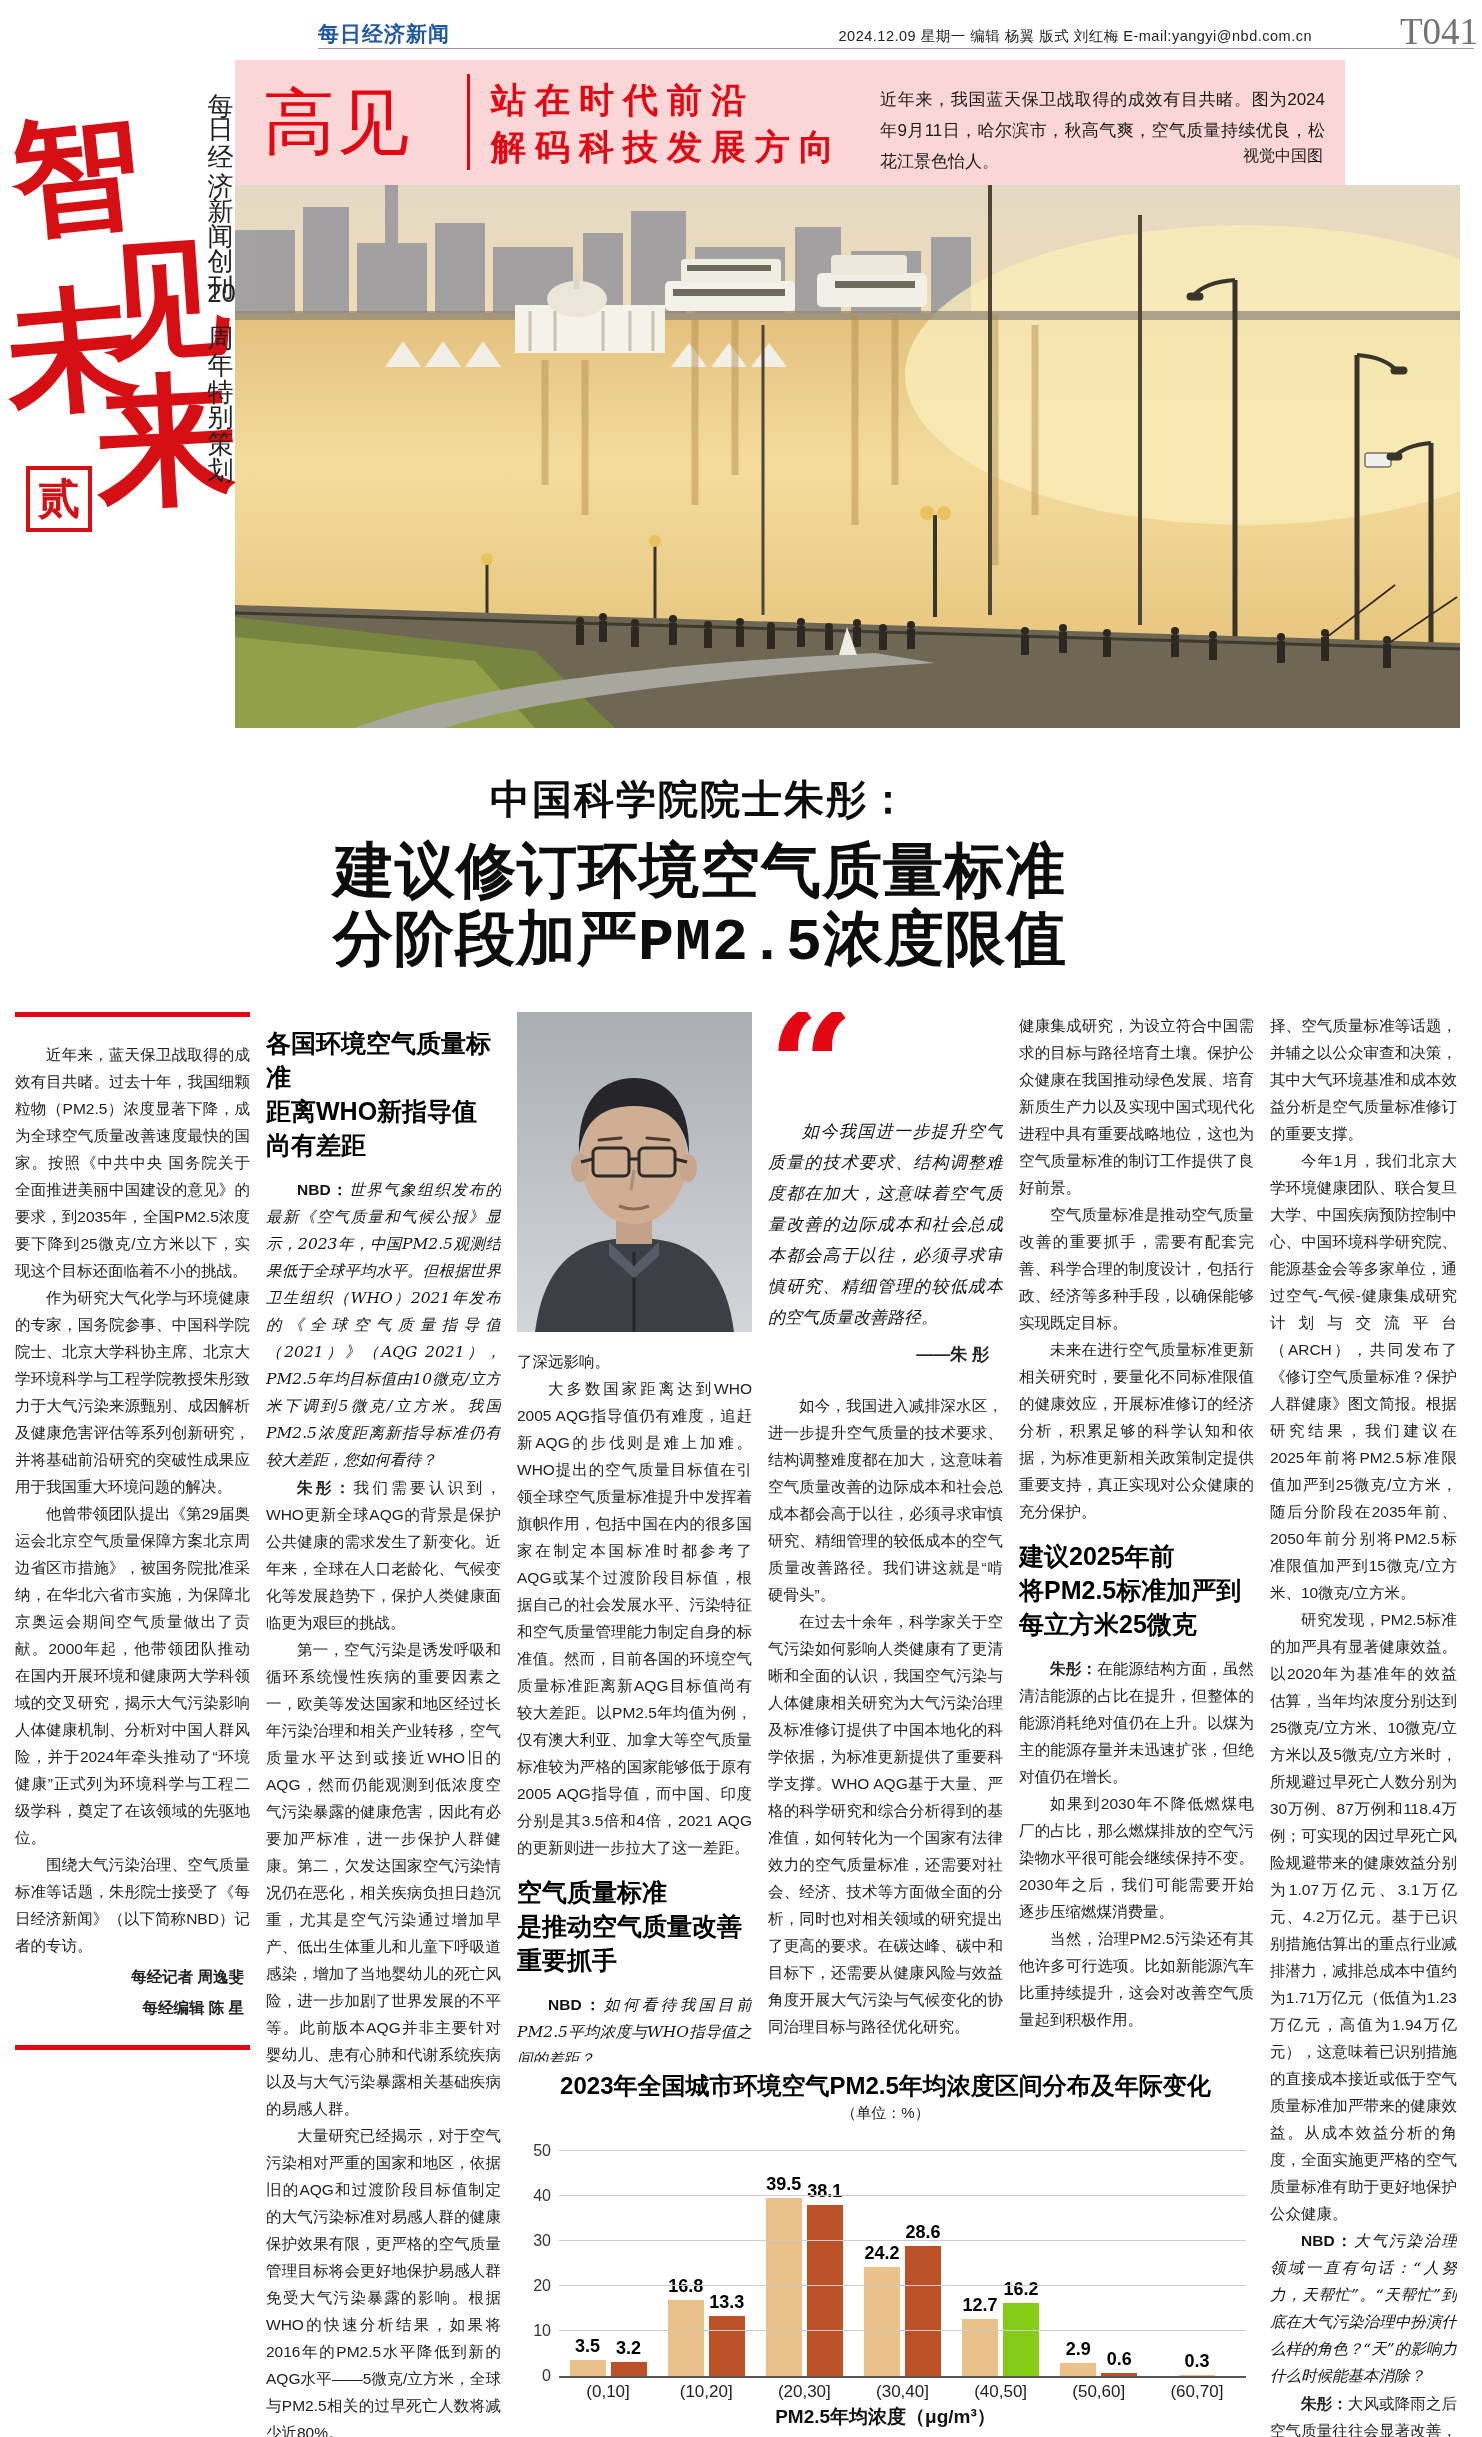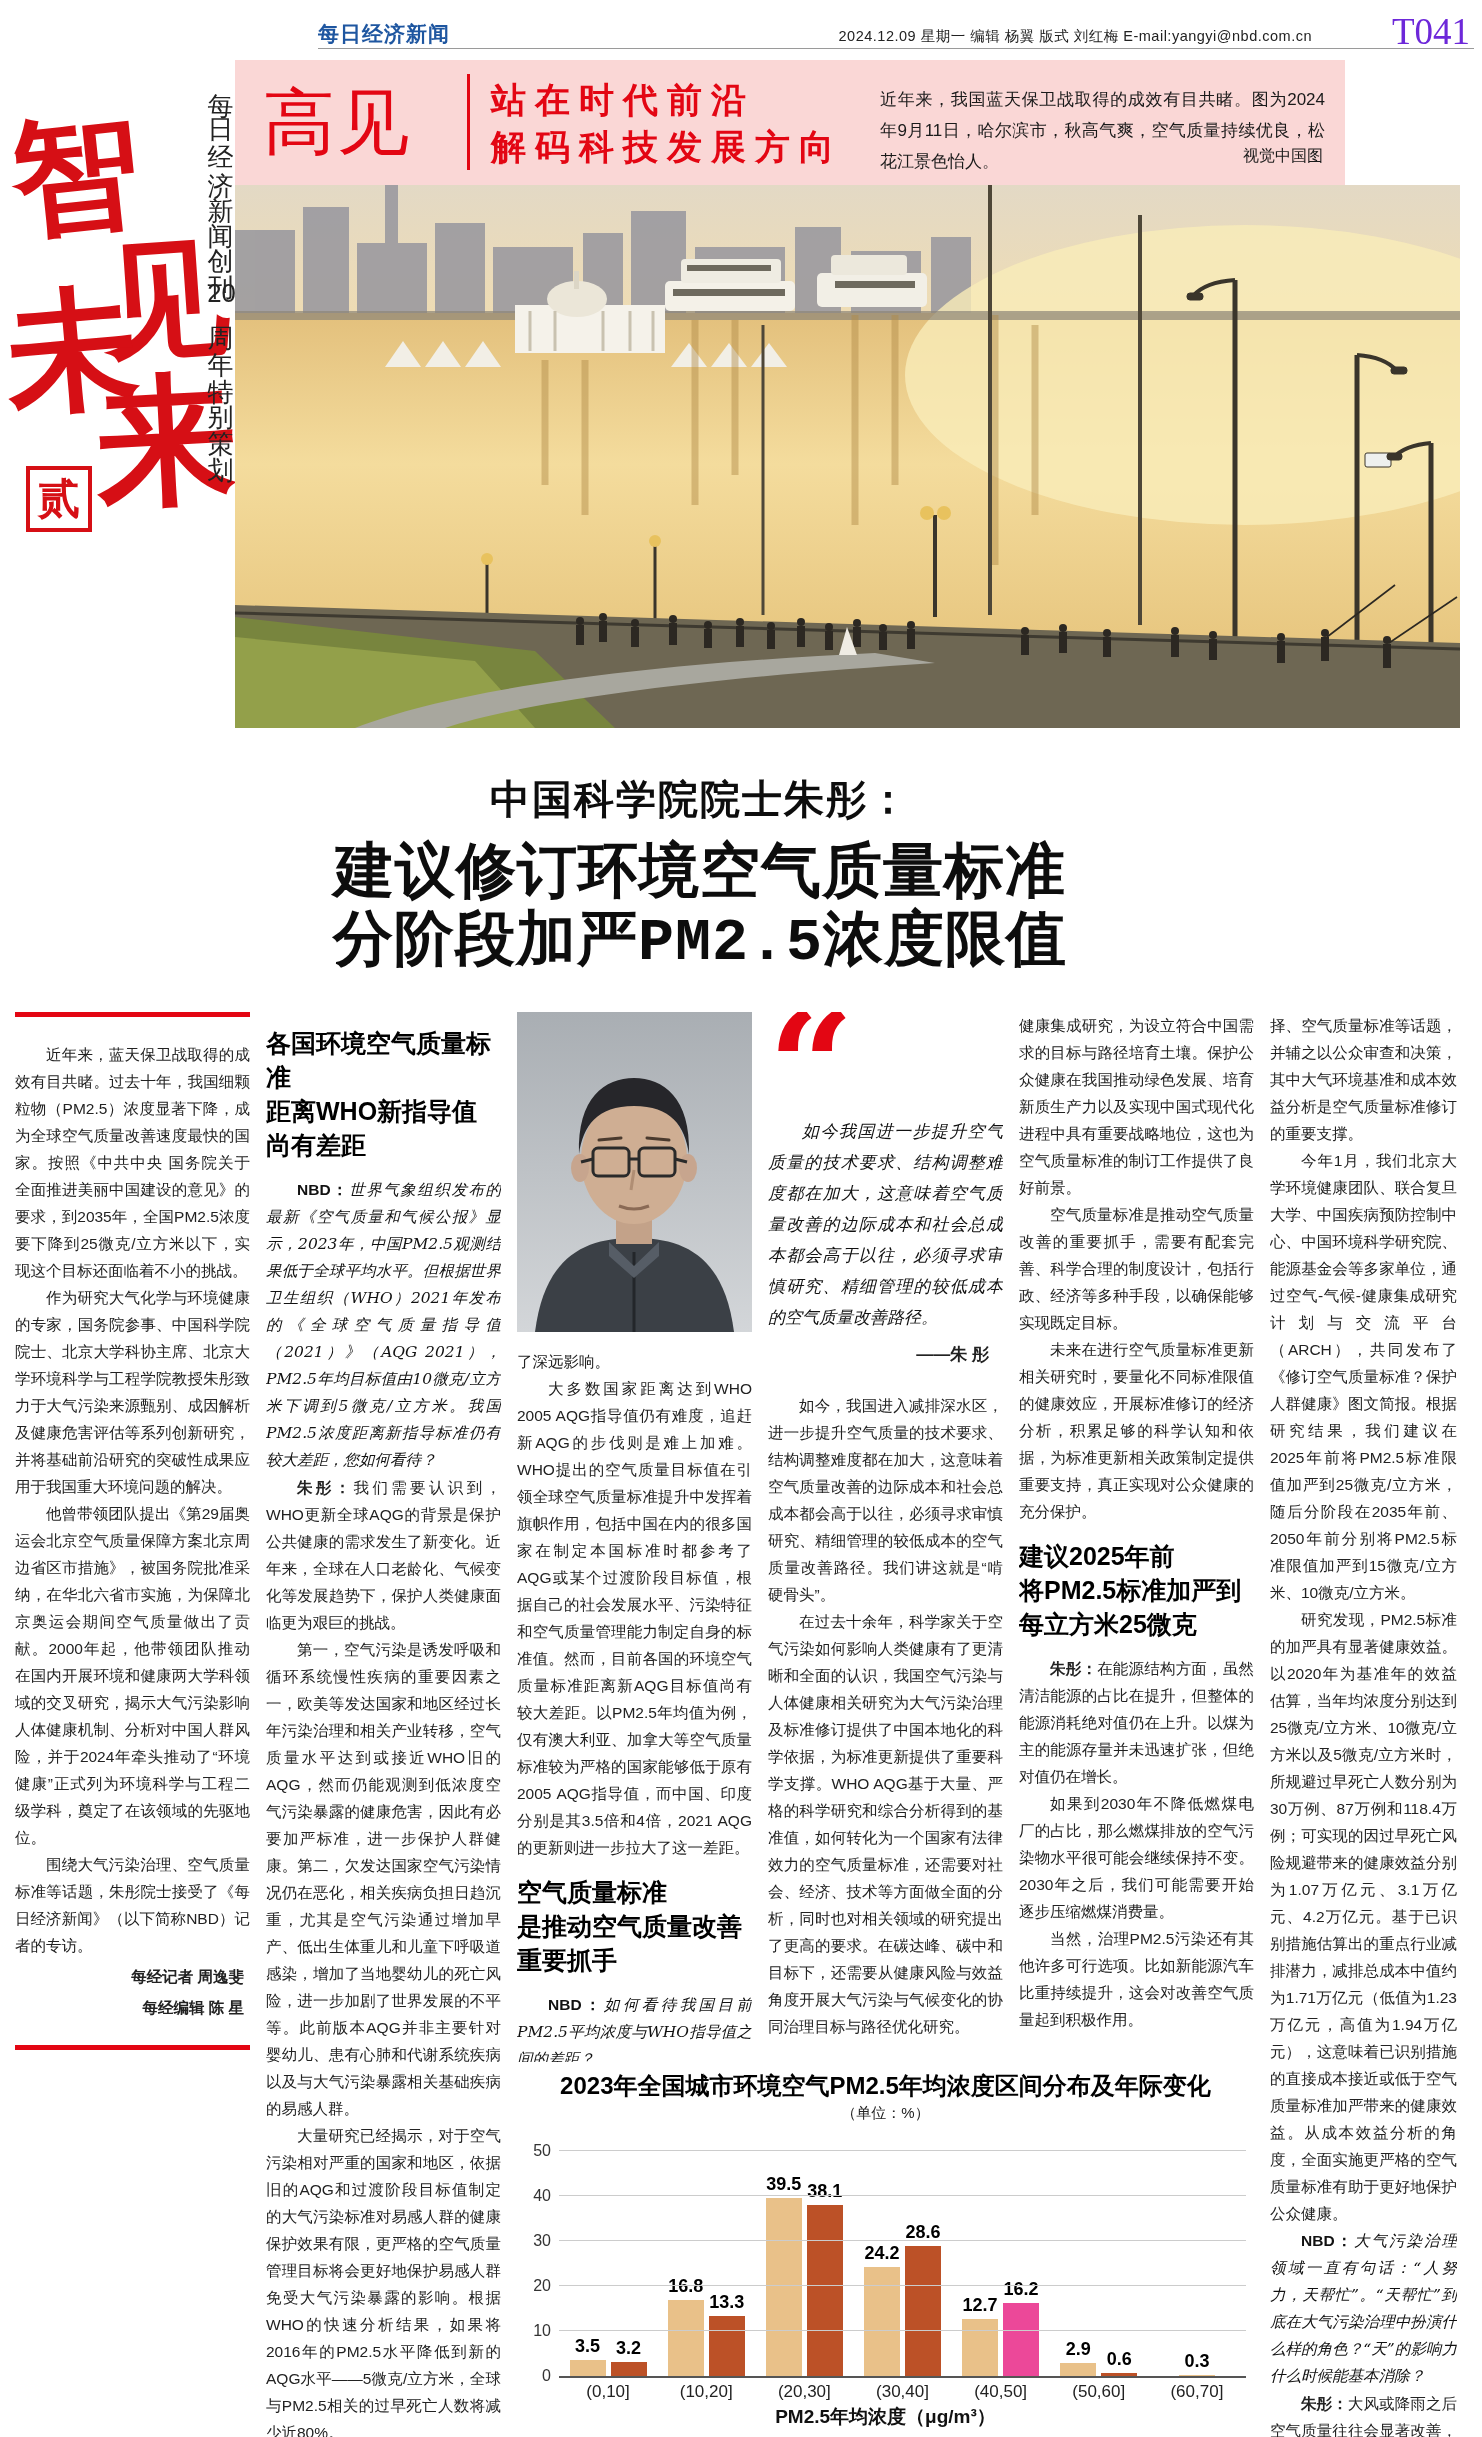--- a/index.html
+++ b/index.html
@@ -2,21 +2,21 @@
 <html lang="zh"><head>
 <meta charset="utf-8">
 <title>每日经济新闻 T041</title>
 <style>
   html,body{margin:0;padding:0;background:#e9e9e9;}
   .page{position:relative;width:1482px;height:2437px;background:#ffffff;margin:0 auto;overflow:hidden;
         font-family:"Liberation Sans","DejaVu Sans",sans-serif;color:#222;}
   
   .masthead{position:absolute;left:318px;top:20px;font-size:21px;font-weight:bold;color:#1e56a0;letter-spacing:1px;}
   .dateline{position:absolute;right:170px;top:27px;font-size:14.5px;color:#222;letter-spacing:.5px;}
-  .pageno{position:absolute;right:12px;top:10px;font-size:37px;font-family:"Liberation Serif","DejaVu Serif",serif;color:#6d28d9;}
+  .pageno{position:absolute;right:4px;top:10px;font-size:37px;font-family:"Liberation Serif","DejaVu Serif",serif;color:#737373;}
   .head-rule{position:absolute;left:318px;right:8px;top:48px;height:1px;background:#9a9a9a;}
   
   .rail{position:absolute;left:0;top:60px;width:235px;height:900px;}
   .calli{position:absolute;color:#d60f15;font-family:"DejaVu Serif","Liberation Serif",serif;font-weight:bold;line-height:1;}
   .c1{left:12px;top:50px;font-size:128px;transform:rotate(-6deg);}
   .c2{left:102px;top:176px;font-size:126px;transform:rotate(-4deg);}
   .c3{left:6px;top:224px;font-size:132px;transform:rotate(-5deg);}
   .c4{left:96px;top:310px;font-size:140px;transform:rotate(-3deg);}
   .stamp{position:absolute;left:26px;top:406px;width:58px;height:58px;border:4px solid #d60f15;color:#d60f15;
          display:flex;align-items:center;justify-content:center;font-size:42px;font-weight:bold;
@@ -451,21 +451,21 @@
                   <div class="val">24.2</div>
                 </div>
                 <div class="bar" style="height: 130px; background: rgb(188, 81, 39);">
                   <div class="val">28.6</div>
                 </div>
               </div>
               <div class="group">
                 <div class="bar" style="height: 57.15px; background: rgb(233, 193, 137);">
                   <div class="val">12.7</div>
                 </div>
-                <div class="bar" style="height: 72.9px; background: #ec4899;">
+                <div class="bar" style="height: 72.9px; background: #84cc16;">
                   <div class="val">16.2</div>
                 </div>
               </div>
               <div class="group">
                 <div class="bar" style="height: 13.05px; background: rgb(233, 193, 137);">
                   <div class="val">2.9</div>
                 </div>
                 <div class="bar" style="height: 2.7px; background: rgb(188, 81, 39);">
                   <div class="val">0.6</div>
                 </div>

